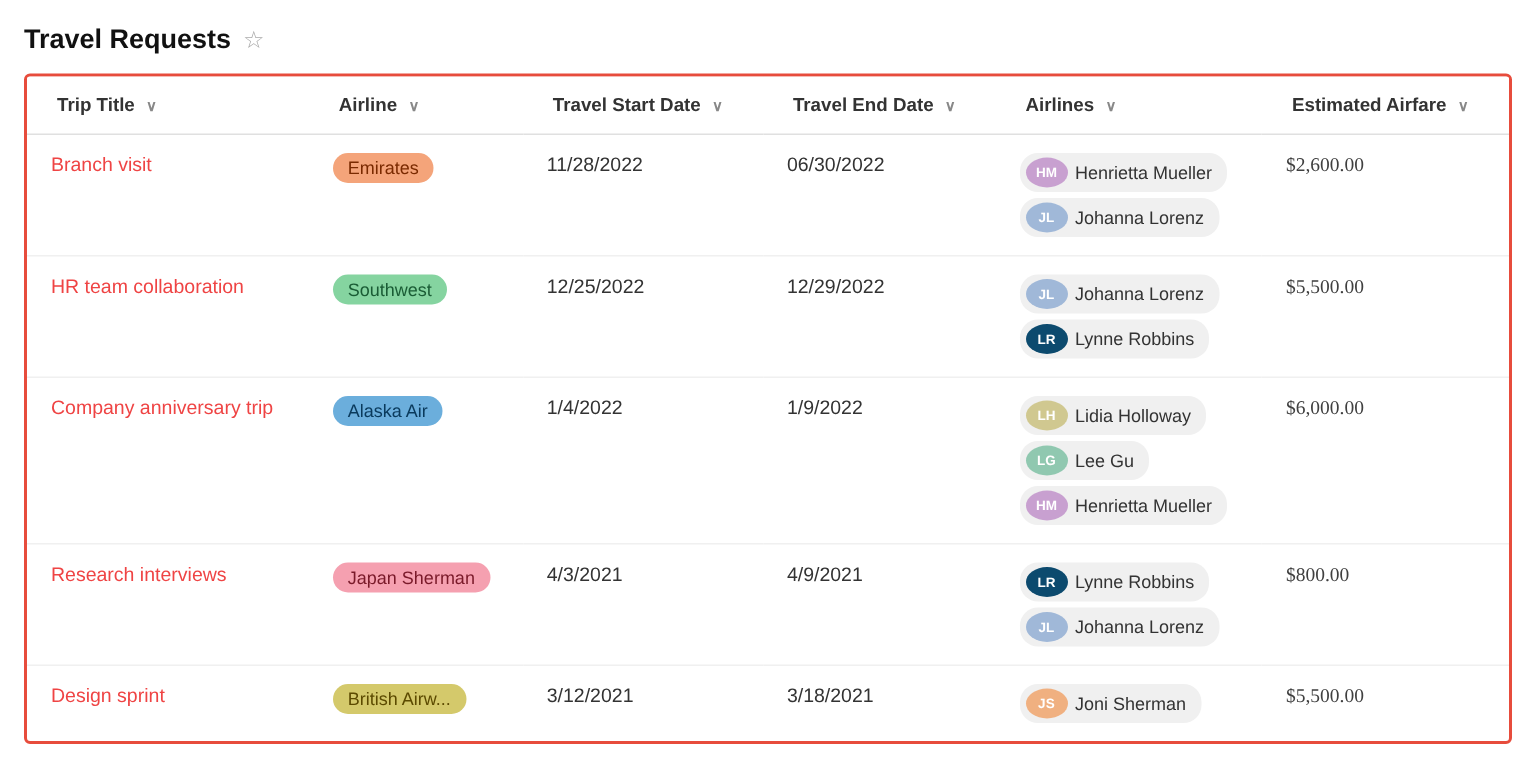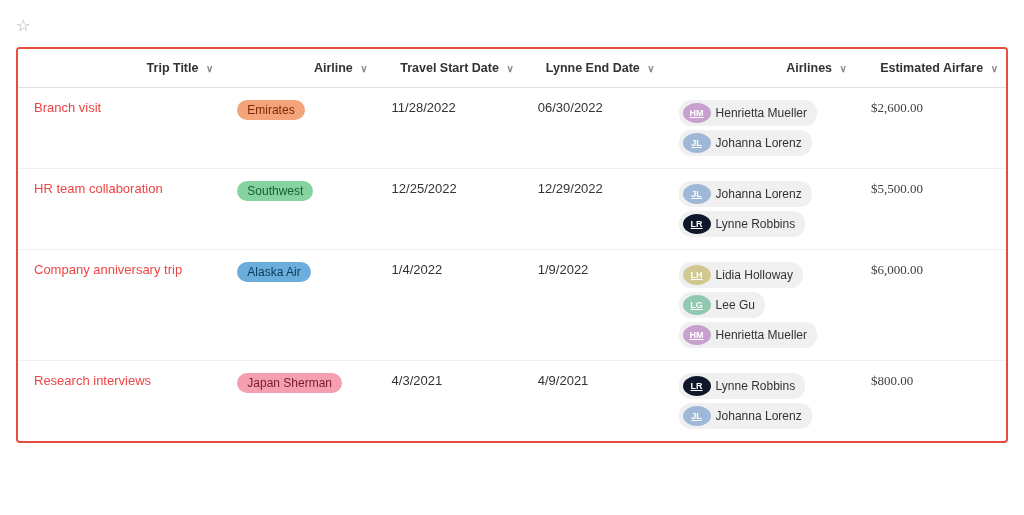--- a/index.html
+++ b/index.html
@@ -42,22 +42,22 @@
       width: 100%;
       border-collapse: collapse;
     }
 
     thead tr {
       background: #fff;
       border-bottom: 1px solid #e0e0e0;
     }
 
     thead th {
-      padding: 12px 8px;
-      text-align: right;
+      padding: 12px 20px;
+      text-align: left;
       font-weight: 600;
       font-size: 12.5px;
       color: #333;
       white-space: nowrap;
       margin-left: 43px;
     }
 
     thead th .sort-arrow {
       margin-left: 4px;
       color: #888;
@@ -126,62 +126,62 @@
       height: 20px;
       border-radius: 50%;
       display: inline-flex;
       align-items: center;
       justify-content: center;
       font-size: 9px;
       font-weight: 600;
       color: #fff;
       overflow: hidden;
       flex-shrink: 0;
-      text-decoration: underline;
     }
 
     
     .av-hm { background: #c8a0d0; }
     .av-jl { background: #a0b8d8; }
-    .av-lr { background: #0f172a; }
+    .av-lr { background: #0c4a6e; }
     .av-lh { background: #d0c890; }
     .av-lg { background: #90c8b0; }
     .av-js { background: #f0b080; }
 
     .airfare-cell {
       white-space: nowrap;
       color: #404040;
       font-family: Liberation Serif, serif;
     }
   </style>
 </head>
 <body>
 
 <div class="page-header">
+  <span class="page-title">Travel Requests</span>
   <span class="star-icon">☆</span>
 </div>
 
 <div class="table-container">
   <table>
     <thead>
       <tr>
         <th>
           <span>Trip Title</span>
           <span class="sort-arrow">∨</span>
         </th>
         <th>
           <span>Airline</span>
           <span class="sort-arrow">∨</span>
         </th>
         <th>
           <span>Travel Start Date</span>
           <span class="sort-arrow">∨</span>
         </th>
         <th>
-          <span>Lynne End Date</span>
+          <span>Travel End Date</span>
           <span class="sort-arrow">∨</span>
         </th>
         <th>
           <span>Airlines</span>
           <span class="sort-arrow">∨</span>
         </th>
         <th>
           <span>Estimated Airfare</span>
           <span class="sort-arrow">∨</span>
         </th>
@@ -261,15 +261,30 @@
                 <span>Lynne Robbins</span>
               </div>
               <div class="requester-chip">
                 <div class="avatar av-jl">JL</div>
                 <span>Johanna Lorenz</span>
               </div>
             </div>
           </td>
           <td class="airfare-cell">$800.00</td>
         </tr>
+        <tr>
+          <td><span class="trip-title">Design sprint</span></td>
+          <td><span class="airline-badge badge-british">British Airw...</span></td>
+          <td class="date-cell">3/12/2021</td>
+          <td class="date-cell">3/18/2021</td>
+          <td>
+            <div class="requester-cell">
+              <div class="requester-chip">
+                <div class="avatar av-js">JS</div>
+                <span>Joni Sherman</span>
+              </div>
+            </div>
+          </td>
+          <td class="airfare-cell">$5,500.00</td>
+        </tr>
       </tbody>
   </table>
 </div>
 
 </body></html>

